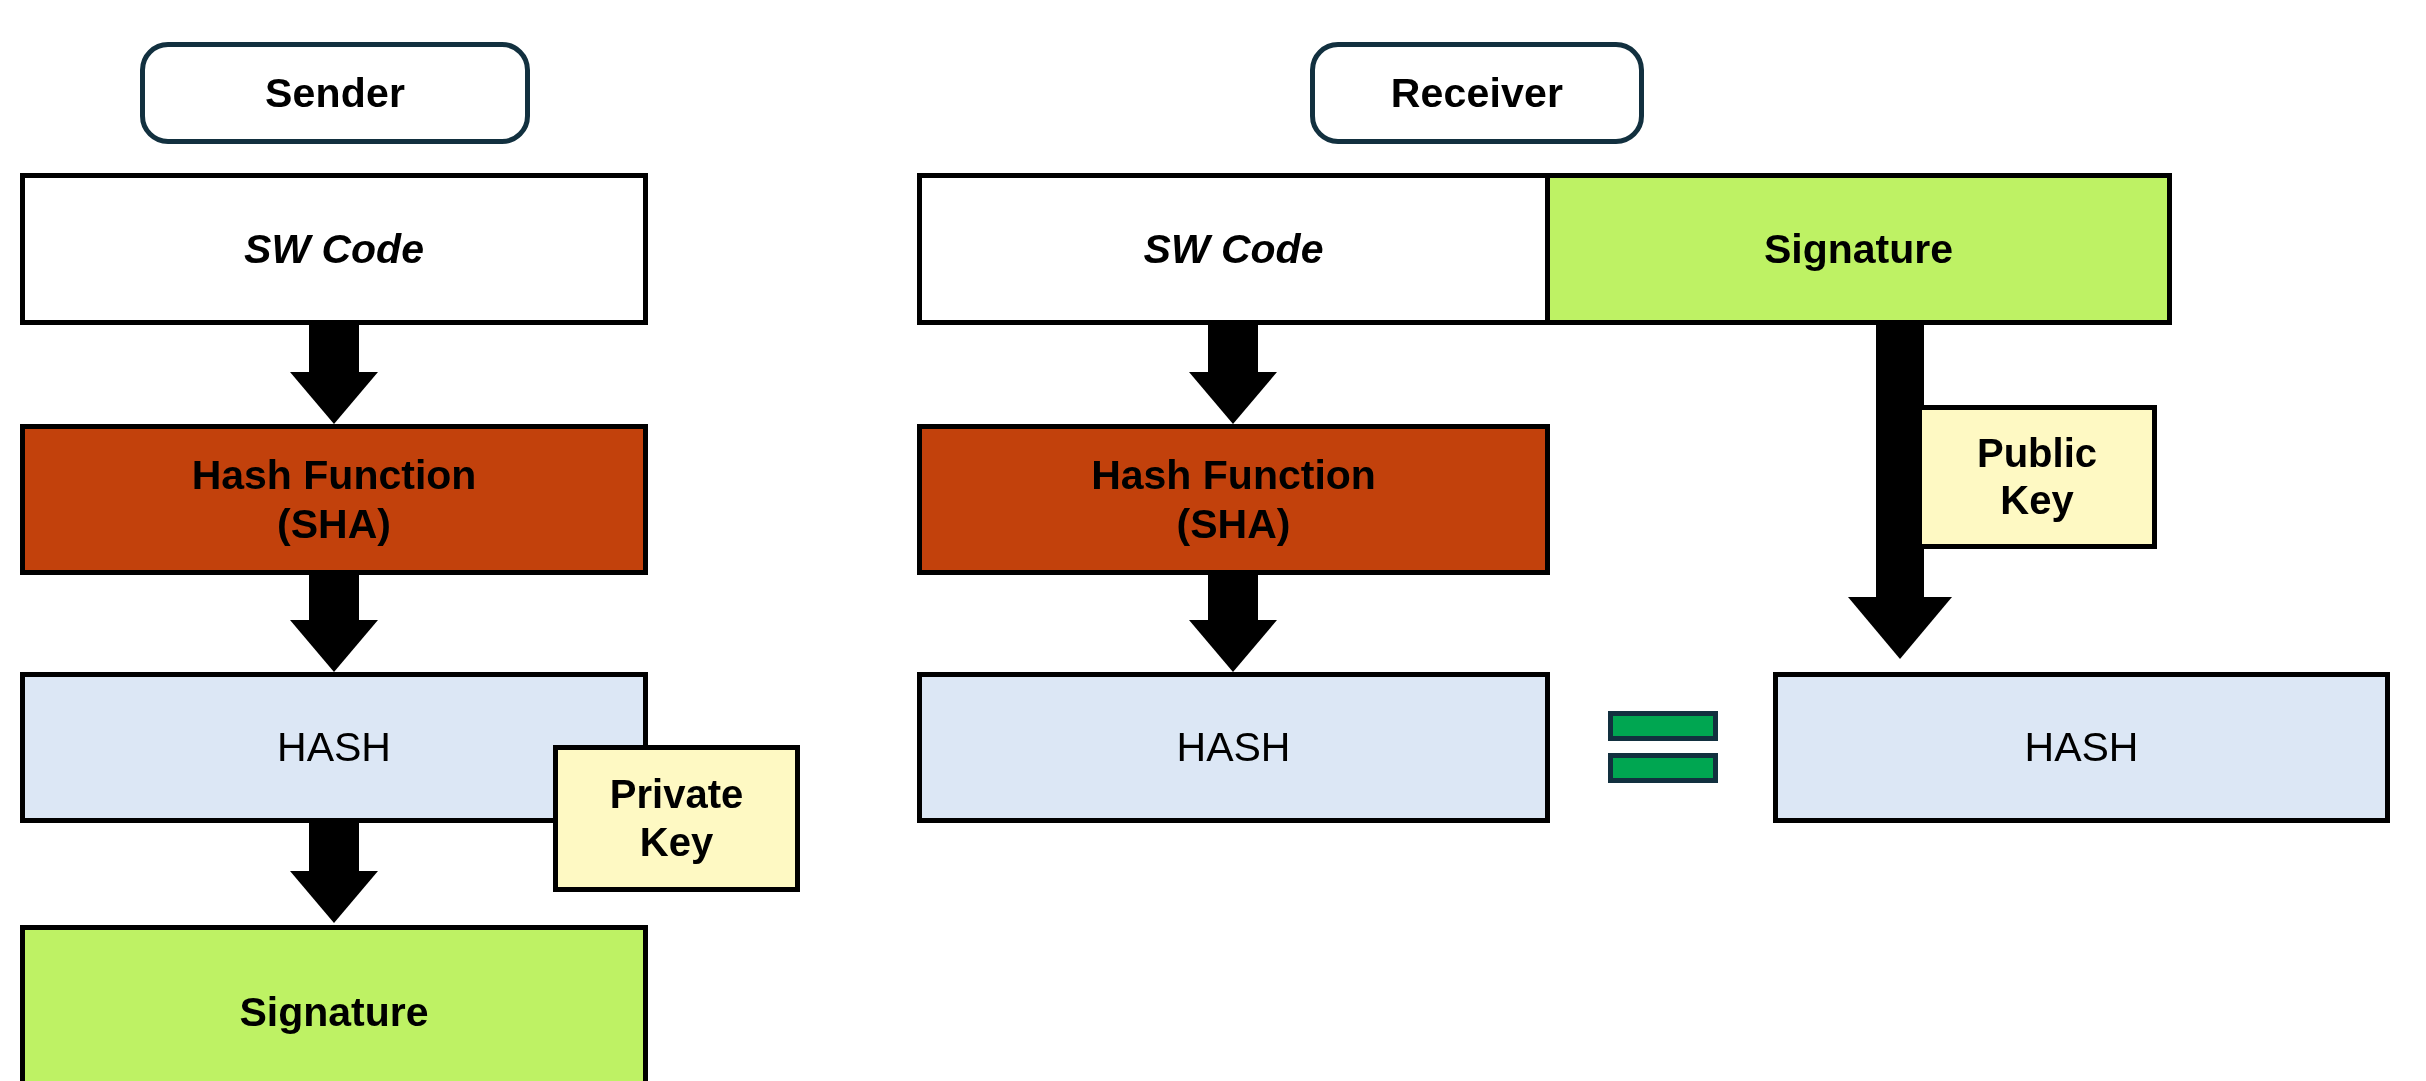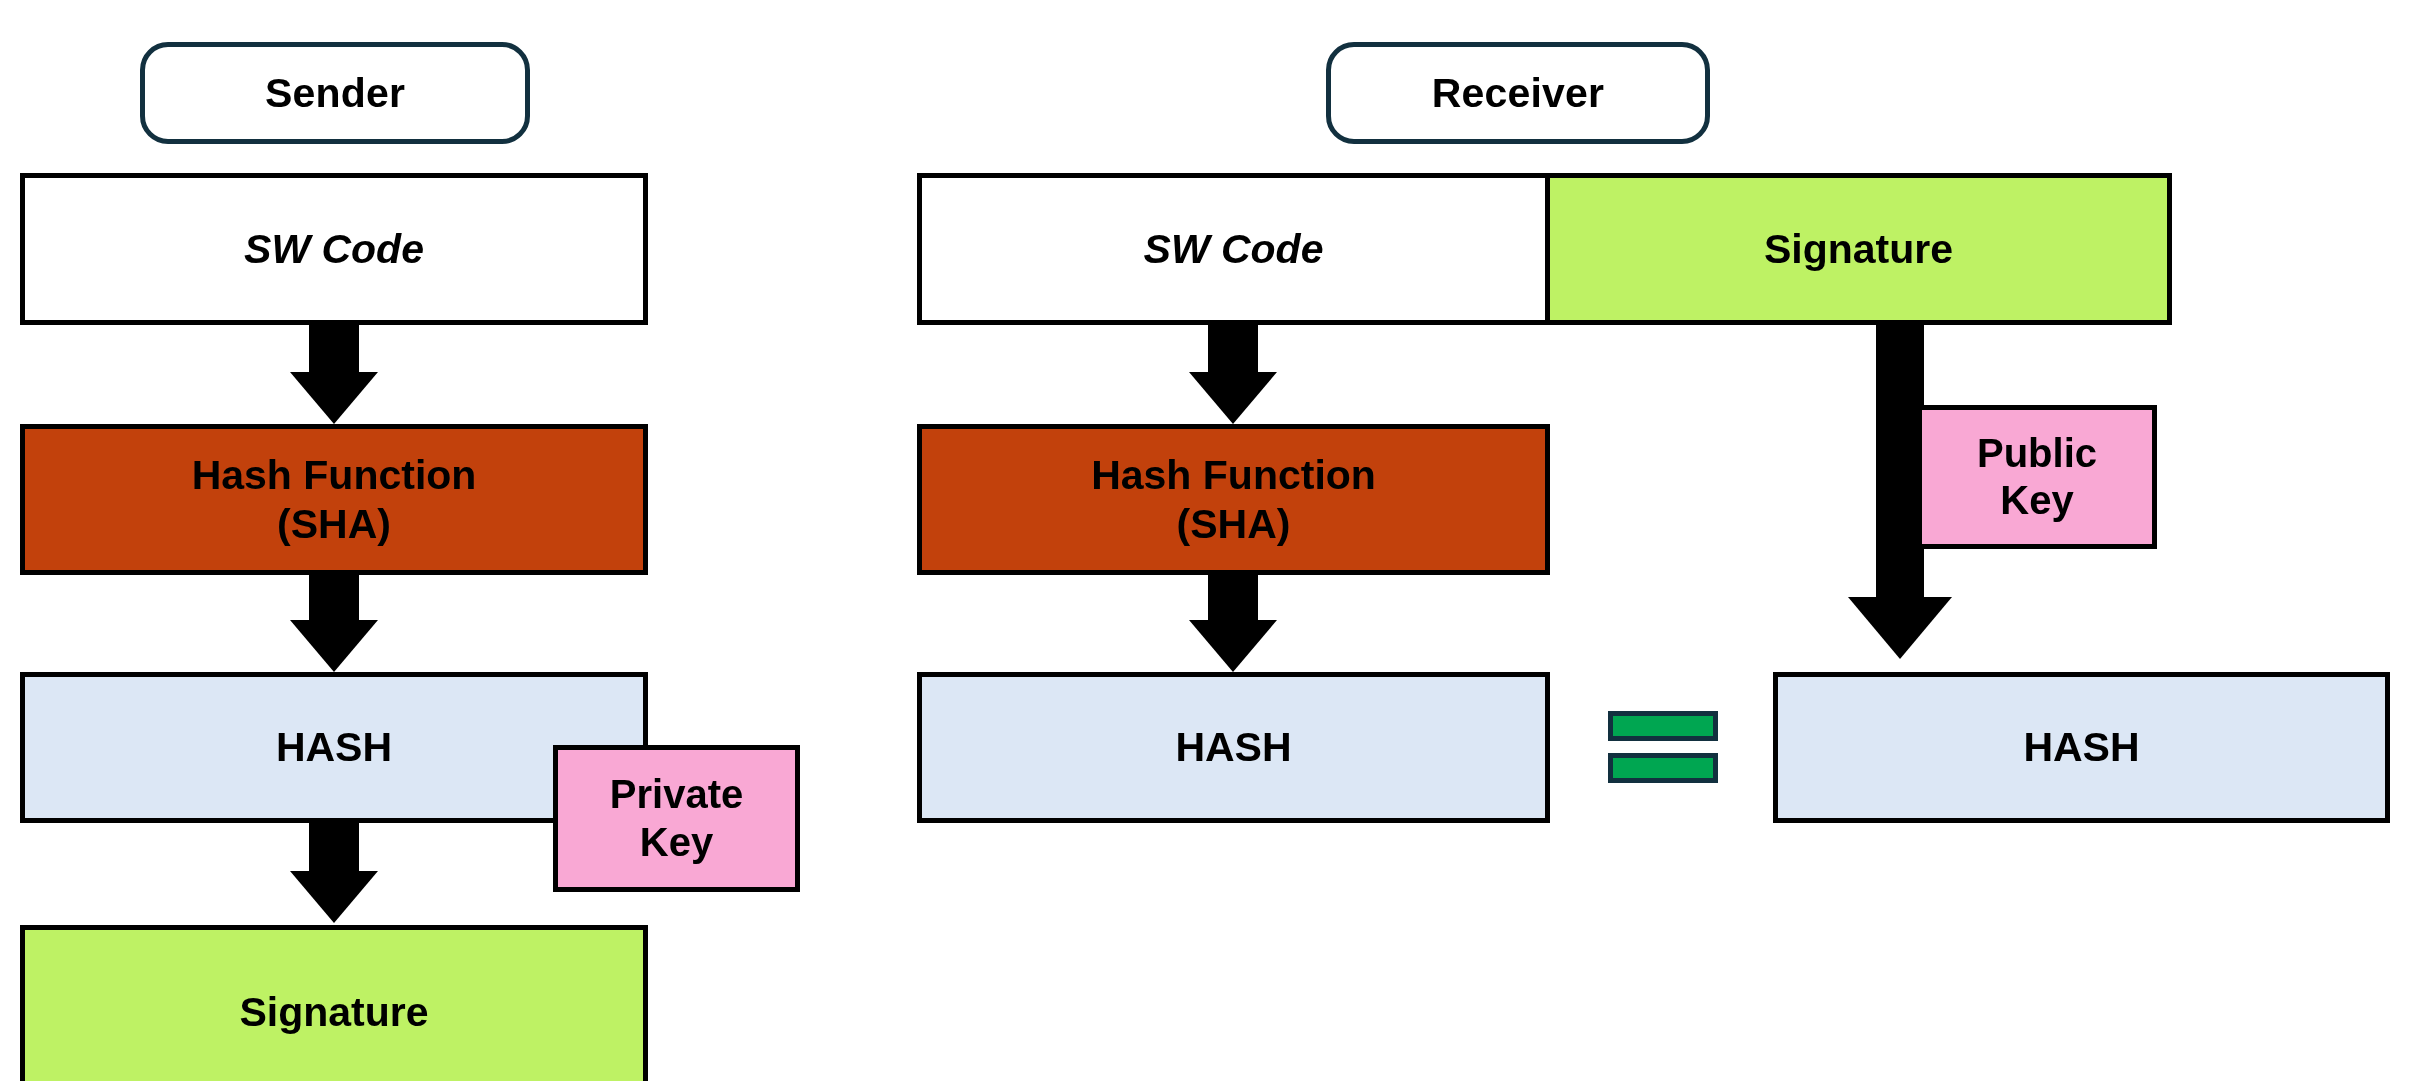--- a/index.html
+++ b/index.html
@@ -17,24 +17,24 @@
               font-size:41px;font-weight:700;letter-spacing:.2px;}
 
   
   .box{border:5px solid #000000;background:#ffffff;font-size:41px;font-weight:700;}
   .box.gray{background:#c2410c;}
   .box.blue{background:#dce7f5;}
   .box.green{background:#bef264;}
   .box.plain{font-weight:700;font-style:italic;}
 
   
-  .box.hashlabel{font-weight:700;text-align:right;}
+  .box.hashlabel{font-weight:400;text-align:right;}
 
   
-  .key-note{border:5px solid #000000;background:#f9a8d4;
+  .key-note{border:5px solid #000000;background:#fef9c3;
             font-size:40px;font-weight:700;z-index:40;}
 
   
   .arrow{position:absolute;z-index:20;}
   .arrow .shaft{position:absolute;background:#000000;left:50%;transform:translateX(-50%);top:0;}
   .arrow .head{position:absolute;left:50%;transform:translateX(-50%);width:0;height:0;
                border-left:44px solid transparent;border-right:44px solid transparent;
                border-top:52px solid #000000;}
 
   
@@ -76,21 +76,21 @@
   <div class="arrow" style="left:297px;top:823px;width:74px;height:102px;">
     <div class="shaft" style="width:50px;height:50px;"></div>
     <div class="head" style="top:48px;"></div>
   </div>
 
   <div class="node box green" style="left:20px;top:925px;width:628px;height:175px;">Signature</div>
 
   <div class="node key-note two-line" style="left:553px;top:745px;width:247px;height:147px;">Private
 Key</div>
 
-  <div class="node role-label" style="left:1310px;top:42px;width:384px;height:102px;margin-left:16px;">Receiver</div>
+  <div class="node role-label" style="left:1310px;top:42px;width:334px;height:102px;">Receiver</div>
 
   <div class="node box plain" style="left:917px;top:173px;width:633px;height:152px;">SW Code</div>
 
   <div class="node box green" style="left:1545px;top:173px;width:627px;height:152px;">Signature</div>
 
   <div class="arrow" style="left:1196px;top:325px;width:74px;height:99px;">
     <div class="shaft" style="width:50px;height:50px;"></div>
     <div class="head" style="top:47px;"></div>
   </div>
 

